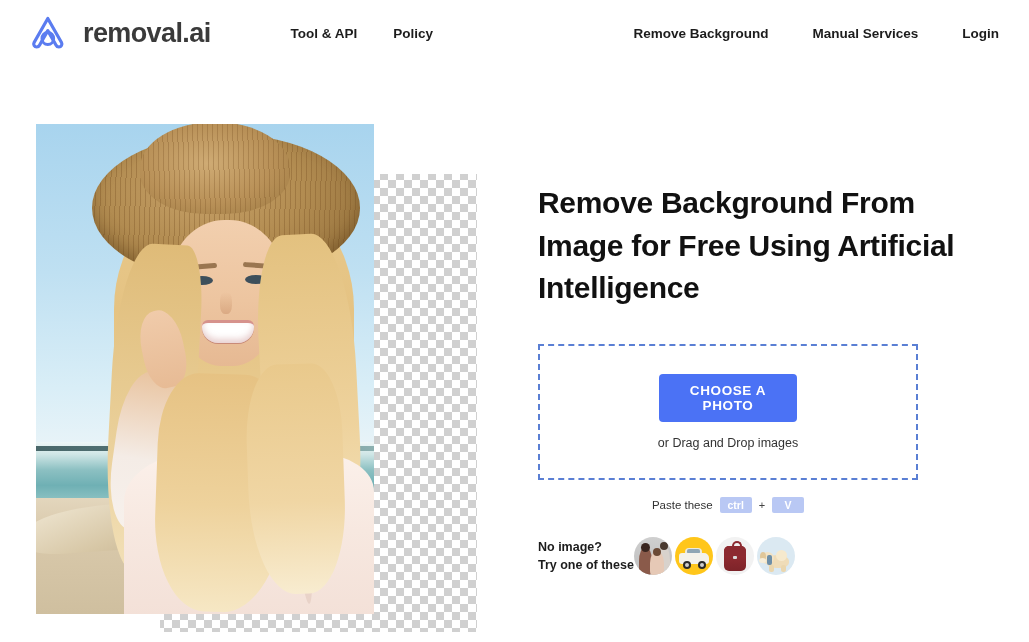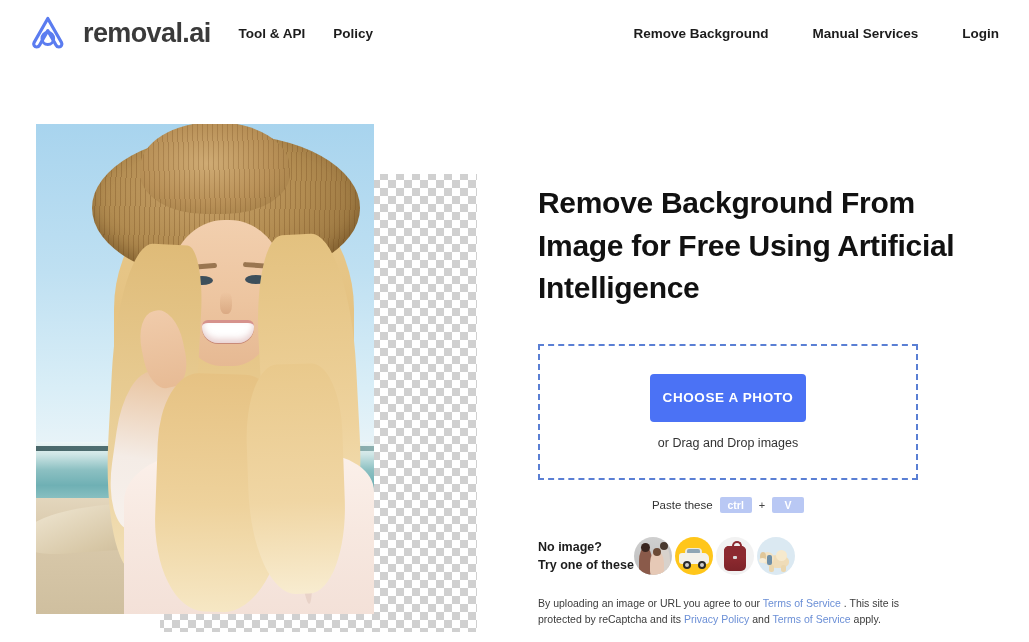--- a/index.html
+++ b/index.html
@@ -39,22 +39,22 @@
     font-size: 27px;
     font-weight: bold;
     letter-spacing: -0.6px;
     color: #3a3a3a;
     line-height: 1;
     margin-left: 15px;
   }
   .nav-left {
     display: flex;
     align-items: center;
-    gap: 28px;
-    margin-left: 28px;
+    gap: 36px;
+    margin-left: 80px;
     justify-content: flex-end;
   }
   .nav-right {
     display: flex;
     align-items: center;
     gap: 44px;
     margin-left: auto;
     margin-right: 30px;
   }
   .nav-link {
@@ -328,21 +328,21 @@
     height: 136px;
     border: 2px dashed #5a7fd4;
     box-sizing: border-box;
     display: flex;
     flex-direction: column;
     align-items: center;
     justify-content: center;
     cursor: pointer;
   }
   .choose-btn {
-    width: 156px;
+    width: 138px;
     height: 48px;
     background: #4b72f5;
     color: #ffffff;
     border: none;
     border-radius: 4px;
     font-family: "Liberation Sans", sans-serif;
     font-size: 13.5px;
     font-weight: bold;
     letter-spacing: .6px;
     cursor: pointer;
@@ -581,18 +581,15 @@
           <div class="t4-pup"></div>
           <div class="t4-head"></div>
           <div class="t4-ear"></div>
           <div class="t4-snout"></div>
           <div class="t4-harn"></div>
         </div>
 
       </div>
     </div>
 
-    <div class="legal">
-      <span>By uploading an image or URL you agree to our </span><a href="#">Terms of Service</a><span> . This site is protected by reCaptcha and its </span><a href="#">Privacy Policy</a><span> and </span><a href="#">Terms of Service</a><span> apply.</span>
-    </div>
 
   </div>
 </div>
 
 </body></html>

